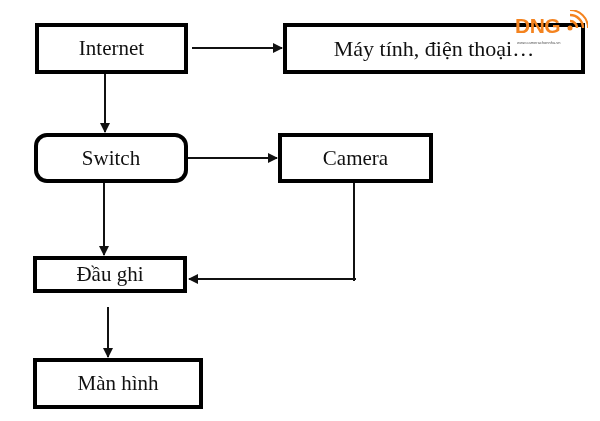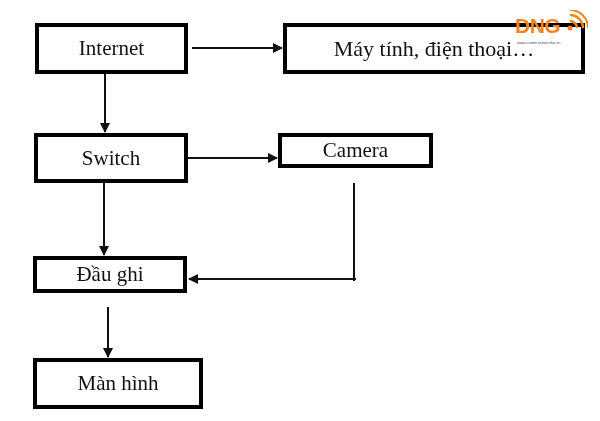--- a/index.html
+++ b/index.html
@@ -18,22 +18,22 @@
       background: #fff;
       display: flex;
       align-items: center;
       justify-content: center;
       color: #111;
       font-size: 21px;
       white-space: nowrap;
     }
     #n-internet { left: 35px;  top: 23px;  width: 153px; height: 51px; align-items: center; }
     #n-devices  { left: 283px; top: 23px;  width: 302px; height: 51px; font-size: 22px; }
-    #n-switch   { left: 34px;  top: 133px; width: 154px; height: 50px; }
-    #n-camera   { left: 278px; top: 133px; width: 155px; height: 35px; }
+    #n-switch   { left: 34px;  top: 133px; width: 154px; height: 50px; border-radius: 13px; }
+    #n-camera   { left: 278px; top: 133px; width: 155px; height: 50px; }
     #n-nvr      { left: 33px;  top: 256px; width: 154px; height: 37px; }
     #n-monitor  { left: 33px;  top: 358px; width: 170px; height: 51px; }
 
     svg#edges { position: absolute; left: 0; top: 0; width: 600px; height: 421px; pointer-events: none; }
     svg#edges line { stroke: #111; stroke-width: 2; }
 
     #logo {
       position: absolute;
       left: 512px; top: 10px;
       width: 80px; height: 40px;

